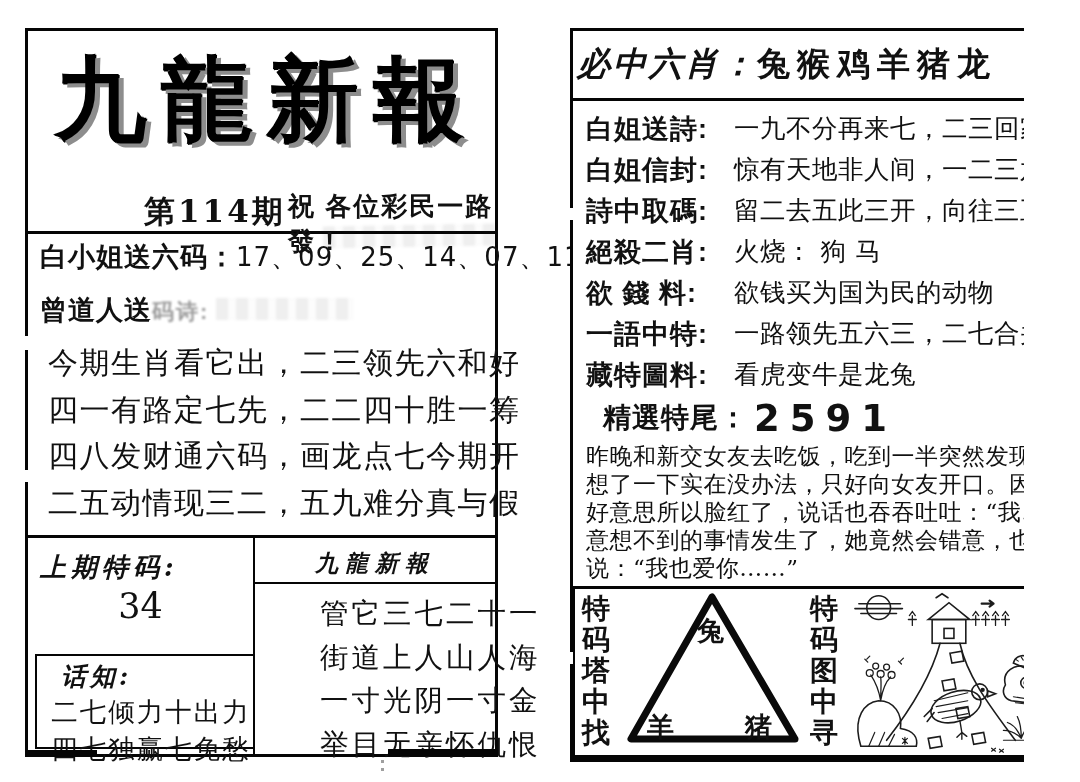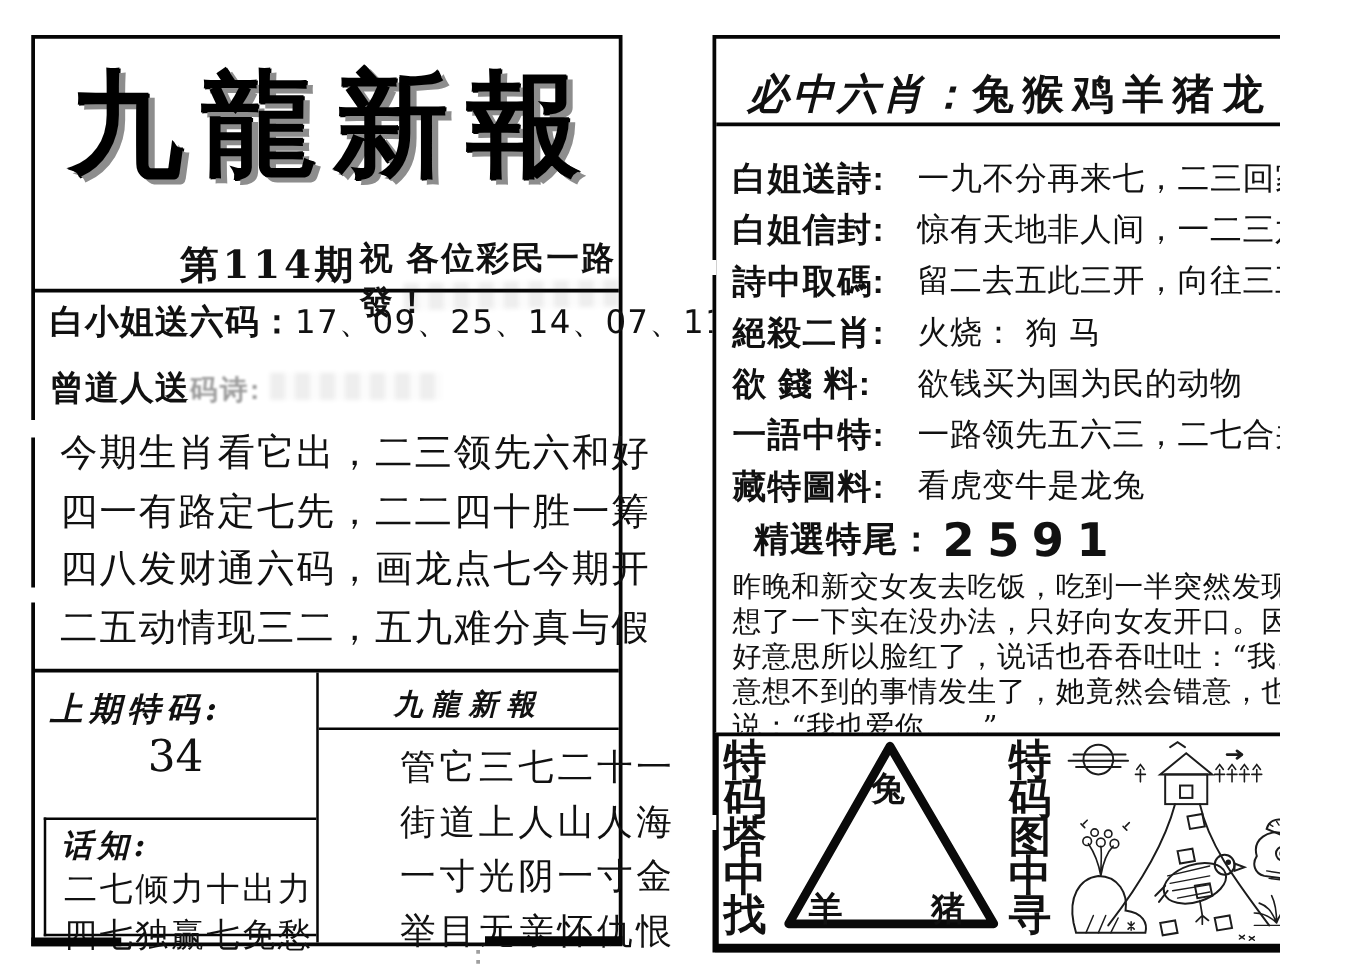--- a/index.html
+++ b/index.html
@@ -34,55 +34,55 @@
 
   .bottom-grid{position:absolute;left:0;right:0;top:504px;bottom:0;border-top:3px solid #050505;}
   .divider-v{position:absolute;left:225px;top:0;bottom:0;width:2px;background:#050505;}
   .last-label{position:absolute;top:12px;left:12px;font-family:"DejaVu Serif",serif;
               font-style:italic;font-weight:700;font-size:26px;letter-spacing:5px;}
   .last-value{position:absolute;top:48px;left:0;width:225px;text-align:center;
               font-family:"DejaVu Serif",serif;font-size:35px;}
   .huazhi-box{position:absolute;left:7px;top:116px;width:218px;bottom:5px;box-sizing:border-box;
               border:2px solid #050505;border-right:none;padding:4px 0 0 12px;}
   .huazhi-label{font-family:"DejaVu Serif",serif;font-style:italic;font-weight:700;
-                font-size:25px;letter-spacing:4px;}
+                font-size:25px;letter-spacing:4px;margin-left:12px;}
   .huazhi-line{font-family:"DejaVu Serif",serif;font-size:26.5px;line-height:37px;
                letter-spacing:2px;white-space:nowrap;text-align:center;}
   .xuanji-head{position:absolute;left:227px;top:0;right:0;height:46px;box-sizing:border-box;
                border-bottom:2px solid #050505;text-align:center;padding-top:10px;
                font-family:"DejaVu Serif",serif;font-style:italic;font-weight:700;
                font-size:23px;letter-spacing:7px;}
   .xuanji-lines{position:absolute;left:258px;top:54px;}
   .xuanji-line{font-family:"DejaVu Serif",serif;font-size:28.5px;line-height:43.5px;
                letter-spacing:3px;white-space:nowrap;margin-left:34px;}
 
   
-  .header-box{height:70px;border-bottom:3px solid #050505;display:flex;align-items:flex-end;
-              padding-left:25px;box-sizing:border-box;}
+  .header-box{height:70px;border-bottom:3px solid #050505;display:flex;align-items:center;
+              padding-left:4px;box-sizing:border-box;}
   .header-label{font-family:"DejaVu Serif",serif;font-style:italic;font-weight:900;
                 font-size:33px;letter-spacing:3px;}
   .header-value{font-family:"DejaVu Serif",serif;font-weight:700;font-size:33px;letter-spacing:7px;}
 
-  .tips{padding:21px 0 0 13px;}
+  .tips{padding:7px 0 0 13px;}
   .tip-row{display:flex;align-items:center;height:41px;white-space:nowrap;}
   .tip-label{font-weight:900;font-size:27px;letter-spacing:1px;width:148px;flex:0 0 auto;}
   .tip-value{font-family:"DejaVu Serif",serif;font-size:25.5px;letter-spacing:.5px;}
   .tails-row{display:flex;align-items:center;height:46px;padding-left:30px;white-space:nowrap;}
   .tails-label{font-weight:900;font-size:28px;letter-spacing:1px;}
   .tails-value{font-family:"DejaVu Sans",sans-serif;font-weight:700;font-size:37px;
                letter-spacing:10px;margin-left:6px;}
   .story{padding:1px 8px 0 13px;}
   .story-line{font-family:"DejaVu Serif",serif;font-size:23px;line-height:28px;
               letter-spacing:.5px;white-space:nowrap;}
 
   .bottom-art{position:absolute;left:-1px;right:-2px;bottom:-3px;height:176px;background:#fff;
               border:3px solid #050505;border-bottom-width:7px;box-sizing:border-box;
               display:flex;overflow:hidden;}
   .v-label{width:42px;flex:0 0 auto;margin-top:4px;text-align:center;word-break:break-all;
-           font-family:"DejaVu Serif",serif;font-weight:900;font-size:34px;line-height:31px;}
+           font-family:"DejaVu Serif",serif;font-weight:900;font-size:28px;line-height:31px;}
   .tri-wrap{position:relative;width:186px;flex:0 0 auto;}
   .tri-char{position:absolute;font-family:"DejaVu Serif",serif;font-weight:700;font-size:27px;}
   .tri-top{left:80px;top:24px;}
   .tri-bl{left:30px;top:120px;}
   .tri-br{left:128px;top:120px;}
   .drawing{position:relative;flex:1;}
   .drawing svg{display:block;width:100%;height:100%;}
 
   
   .smudge{position:absolute;background:repeating-linear-gradient(90deg,

